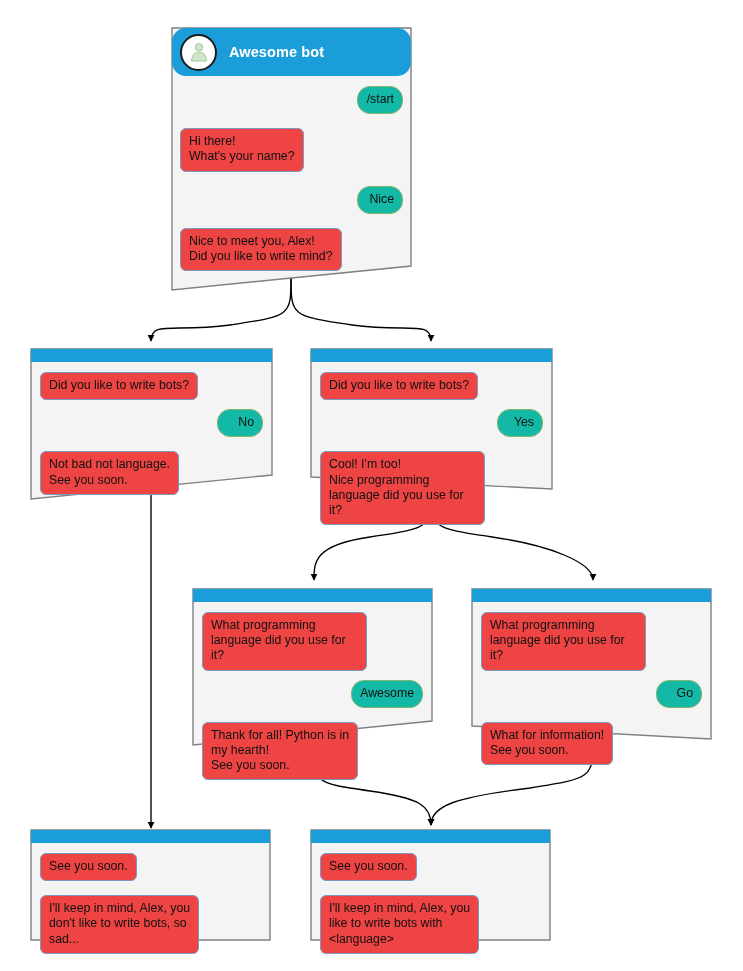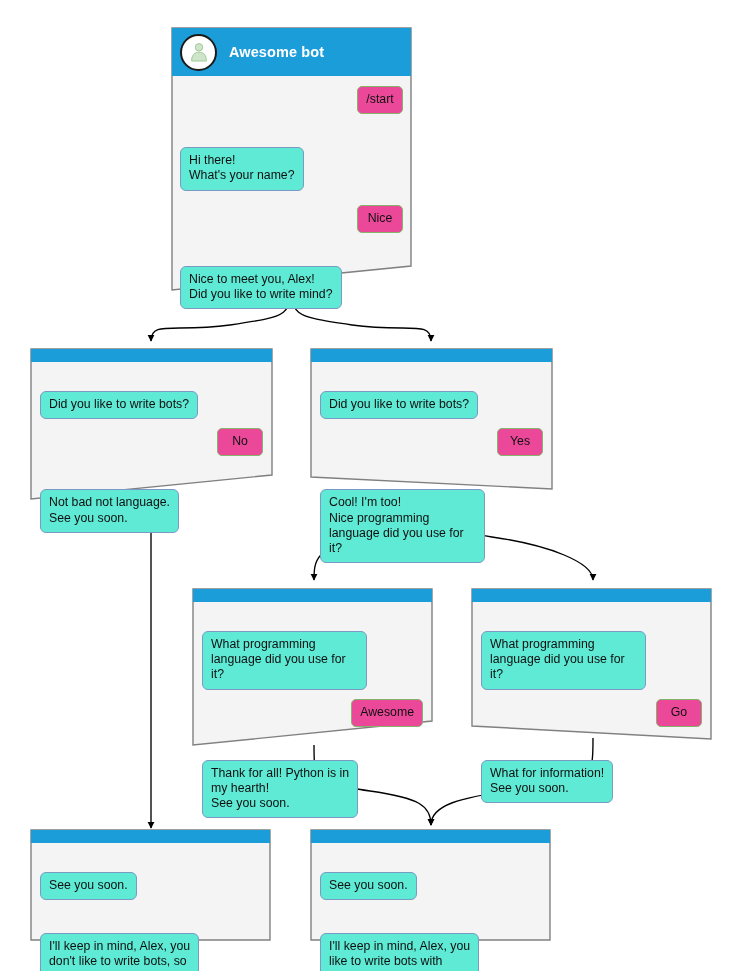--- a/index.html
+++ b/index.html
@@ -110,31 +110,30 @@
     border-width: 1px;
     padding: 5px 8px 6px 8px;
     font-size: 12.3px;
     line-height: 15.2px;
     color: #101010;
     white-space: pre-line;
     max-width: 165px;
   }
   .bubble.bot {
     align-self: flex-start;
-    background: #5eead4;
+    background: #ef4444;
     border-color: #7a9ac4;
-    margin-top: 19px;
   }
   .bubble.user {
     align-self: flex-end;
-    background: #ec4899;
+    background: #14b8a6;
     border-color: #86b36a;
-    border-radius: 5px;
+    border-radius: 13px;
     min-width: 46px;
-    text-align: center;
+    text-align: right;
   }
   .gap-sm { height: 9px; flex: none; }
   .gap-md { height: 14px; flex: none; }
 </style>
 </head>
 <body>
 
 <div id="flow-canvas">
 
   <svg id="edge-layer" viewBox="0 0 743 971" xmlns="http://www.w3.org/2000/svg">
@@ -160,21 +159,21 @@
 
       <path d="M 593,738 C 593,778 593,778 530,788 C 455,797 431,806 431,825" marker-end="url(#arrow)"></path>
     </g>
   </svg>
 
   <div class="chat-node" style="left:170px; top:26px; width:243px; height:266px;">
     <svg class="chat-shape" viewBox="0 0 243 266" preserveAspectRatio="none">
       <polygon points="2,2 241,2 241,240 2,264" fill="#f4f4f4" stroke="#808080" stroke-width="1.4"></polygon>
     </svg>
     <div class="chat-inner">
-      <div class="chat-header with-title" style="left:2px; top:2px; width:239px;">
+      <div class="chat-header with-title" style="left:2px; top:2px; width:239px;border-radius:14px;">
         <span class="avatar">
           <svg width="24" height="24" viewBox="0 0 24 24" aria-hidden="true">
             <circle cx="12" cy="7.3" r="3.7" fill="#cfe5cb" stroke="#9fca97" stroke-width="1"></circle>
             <path d="M4.6 21 C4.6 14.6 8.0 12.2 12 12.2 C16 12.2 19.4 14.6 19.4 21 Z" fill="#cfe5cb" stroke="#9fca97" stroke-width="1"></path>
           </svg>
         </span>
         <span class="chat-title">Awesome bot</span>
       </div>
       <div class="chat-body" style="top:50px; width:243px;">
         <div class="bubble user">/start</div>

